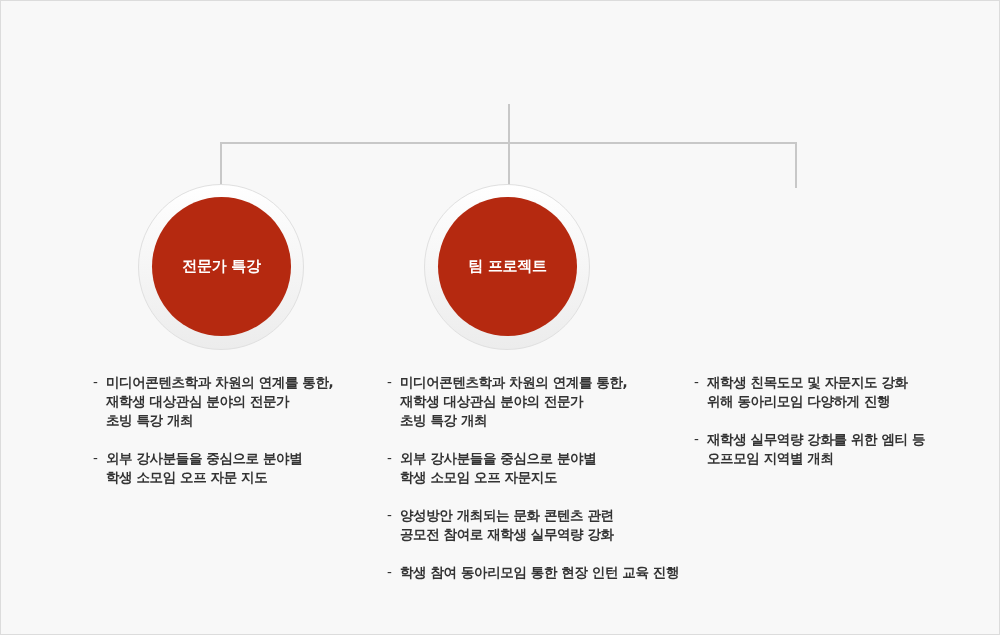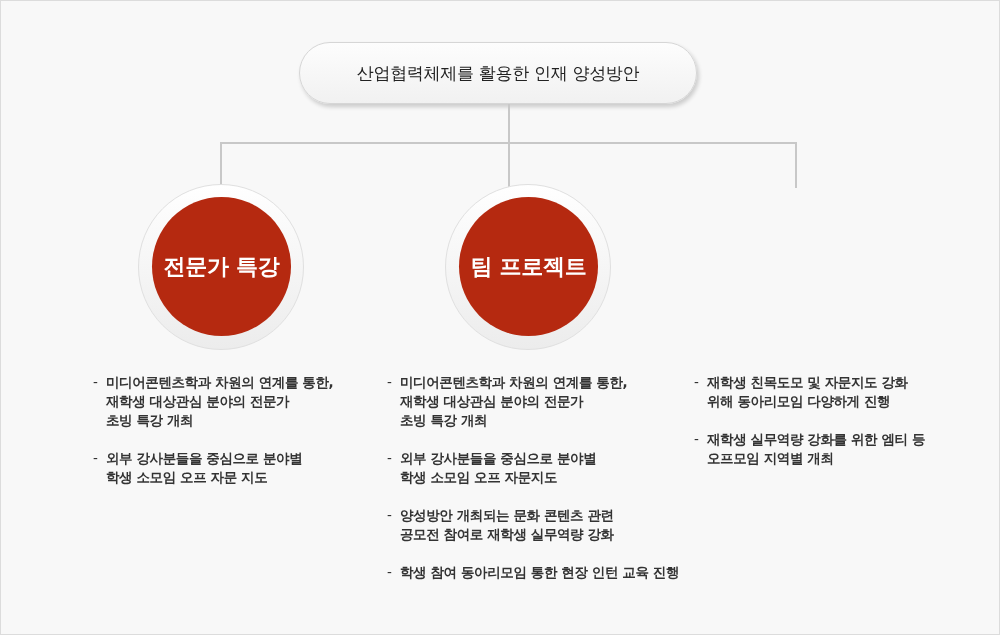--- a/index.html
+++ b/index.html
@@ -24,48 +24,45 @@
   .line { position: absolute; background: #c8c8c8; }
   .ring {
     position: absolute; width: 166px; height: 166px; border-radius: 50%;
     background: linear-gradient(#ffffff, #ececec);
     border: 1px solid #e0e0e0; box-sizing: border-box;
   }
   .disc {
     position: absolute; left: 13px; top: 12px; width: 139px; height: 139px;
     border-radius: 50%; background: #b52910;
     display: flex; align-items: center; justify-content: center;
-    color: #ffffff; font-weight: bold; font-size: 22px; letter-spacing: -0.3px;
+    color: #ffffff; font-weight: bold; font-size: 15px; letter-spacing: -0.3px;
   }
   .list { position: absolute; margin: 0; padding: 0; list-style: none; }
   .item { position: relative; padding-left: 13px; margin-bottom: 19px;
           font-size: 13.5px; line-height: 19px; color: #333; letter-spacing: -0.4px; }
   .item .dash { position: absolute; left: 0; top: 0; }
   .item .txt { display: block; white-space: pre-line; font-weight: bold; }
 </style>
 </head>
 <body>
 
 <div class="frame">
 
-  <div class="title-pill">
-    <span>산업협력체제를 활용한 인재 양성방안</span>
-  </div>
 
   <div class="line" style="left:507px; top:103px; width:2px; height:84px;"></div>
   <div class="line" style="left:219px; top:141px; width:577px; height:2px;"></div>
   <div class="line" style="left:219px; top:141px; width:2px; height:46px;"></div>
   <div class="line" style="left:794px; top:141px; width:2px; height:46px;"></div>
 
   <div class="ring" style="left:137px; top:183px;">
     <div class="disc">
       <span>전문가 특강</span>
     </div>
   </div>
-  <div class="ring" style="left:444px; top:183px;">
+  <div class="ring" style="left:423px; top:183px;">
     <div class="disc">
       <span>팀 프로젝트</span>
     </div>
   </div>
 
   <ul class="list" style="left:92px; top:372px; width:280px;">
     <li class="item">
       <span class="dash">-</span>
       <span class="txt">미디어콘텐츠학과 차원의 연계를 통한,
 재학생 대상관심 분야의 전문가

